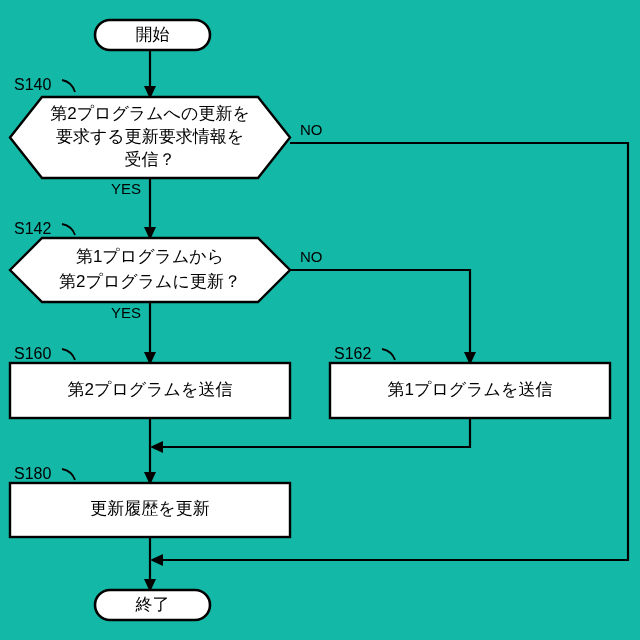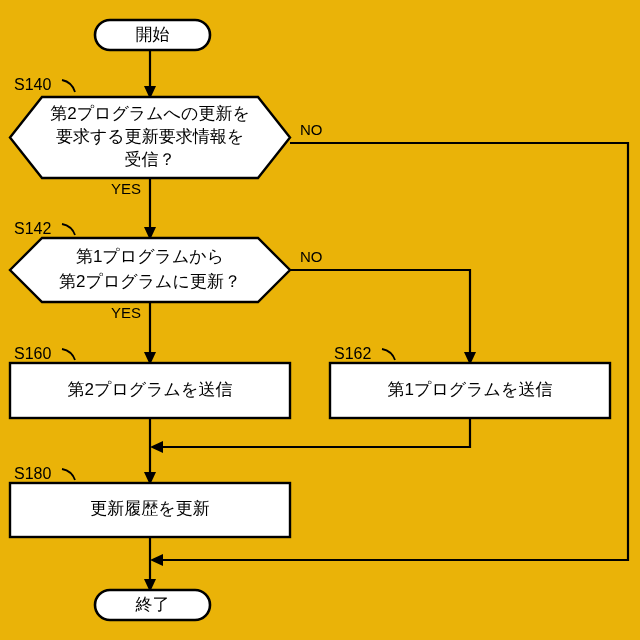--- a/index.html
+++ b/index.html
@@ -7,21 +7,21 @@
     padding: 0;
     background: #ffffff;
   }
   body {
     font-family: "Liberation Sans", "DejaVu Sans", sans-serif;
   }
   #flowchart-root {
     position: relative;
     width: 640px;
     height: 640px;
-    background: #eab308;
+    background: #14b8a6;
     overflow: hidden;
     text-decoration: underline;
   }
   #flowchart-svg {
     display: block;
     width: 640px;
     height: 640px;
   }
   .node-shape {
     fill: #ffffff;

